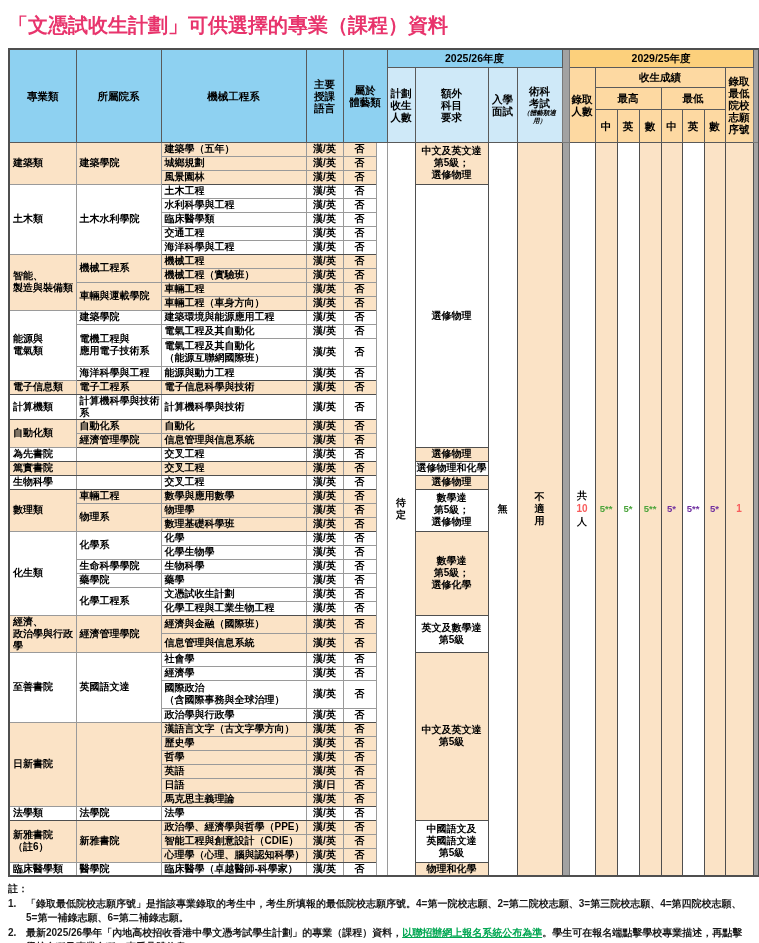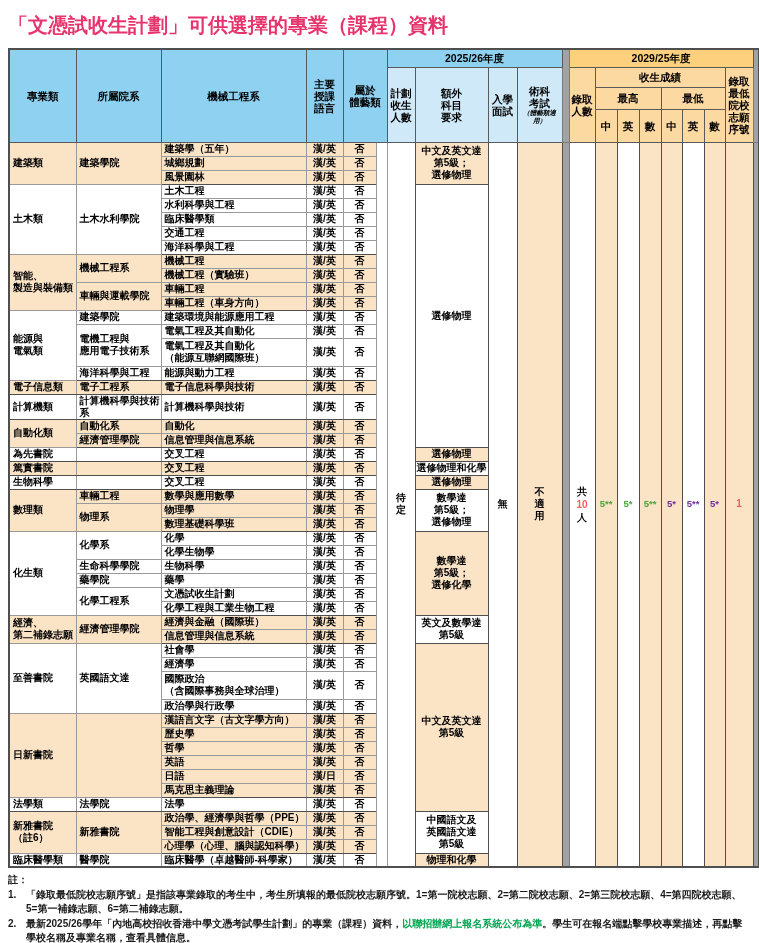--- a/index.html
+++ b/index.html
@@ -28,21 +28,21 @@
   tr.ge>td.rowcell{border-bottom-color:#4f4f4f}
   .vgreen{color:var(--green);font-size:9.5px}
   .vpurple{color:var(--purple);font-size:9.5px}
   .vred{color:var(--red)}
   .practnote{font-size:6.5px;font-style:italic;display:block;line-height:8px}
   .stack span{display:block;line-height:13px}
   .notes{margin:5px 8px 0 8px;font-size:10px;line-height:14.5px;font-weight:bold;color:#1a1a1a}
   .note-item{display:flex}
   .note-item .num{width:18px;flex:none}
   .note-item .txt{flex:1}
-  .greenlink{color:var(--link);cursor:pointer}
+  .greenlink{color:var(--link);text-decoration:underline;cursor:pointer}
 </style>
 </head>
 <body>
 
 <div class="page">
   <h1 class="title">「文憑試收生計劃」可供選擇的專業（課程）資料</h1>
 
   <table class="main">
     <colgroup>
       <col style="width:67px">
@@ -340,21 +340,21 @@
           <td class=" rowcell">漢/英</td>
           <td class=" rowcell">否</td>
         </tr>
         <tr class="ge" style="height: 14px;">
           <td class=" leftal rowcell pre">化學工程與工業生物工程</td>
           <td class=" rowcell">漢/英</td>
           <td class=" rowcell">否</td>
         </tr>
         <tr style="height: 14px;">
           <td class="cOrange leftal rowcell pre" rowspan="2">經濟、
-第二補錄志願</td>
+政治學與行政學</td>
           <td class="cOrange leftal rowcell pre" rowspan="2">經濟管理學院</td>
           <td class="cOrange leftal rowcell pre">經濟與金融（國際班）</td>
           <td class="cOrange rowcell">漢/英</td>
           <td class="cOrange rowcell">否</td>
           <td class="blk pre" rowspan="2">英文及數學達
 第5級</td>
         </tr>
         <tr class="ge" style="height: 14px;">
           <td class="cOrange leftal rowcell pre">信息管理與信息系統</td>
           <td class="cOrange rowcell">漢/英</td>
@@ -453,21 +453,21 @@
           <td class=" rowcell">否</td>
           <td class="blk cOrange pre">物理和化學</td>
         </tr>
       </tbody>
   </table>
 
   <div class="notes">
     <div>註：</div>
     <div class="note-item">
       <span class="num">1.</span>
-      <span class="txt">「錄取最低院校志願序號」是指該專業錄取的考生中，考生所填報的最低院校志願序號。1=第一院校志願、2=第二院校志願、2=第三院校志願、4=第四院校志願、5=第一補錄志願、6=第二補錄志願。</span>
+      <span class="txt">「錄取最低院校志願序號」是指該專業錄取的考生中，考生所填報的最低院校志願序號。4=第一院校志願、2=第二院校志願、3=第三院校志願、4=第四院校志願、5=第一補錄志願、6=第二補錄志願。</span>
     </div>
     <div class="note-item">
       <span class="num">2.</span>
       <span class="txt"><span>最新2025/26學年「內地高校招收香港中學文憑考試學生計劃」的專業（課程）資料，</span><span class="greenlink">以聯招辦網上報名系統公布為準</span><span>。學生可在報名端點擊學校專業描述，再點擊學校名稱及專業名稱，查看具體信息。</span></span>
     </div>
 
   </div>
 </div>
 
 </body></html>

